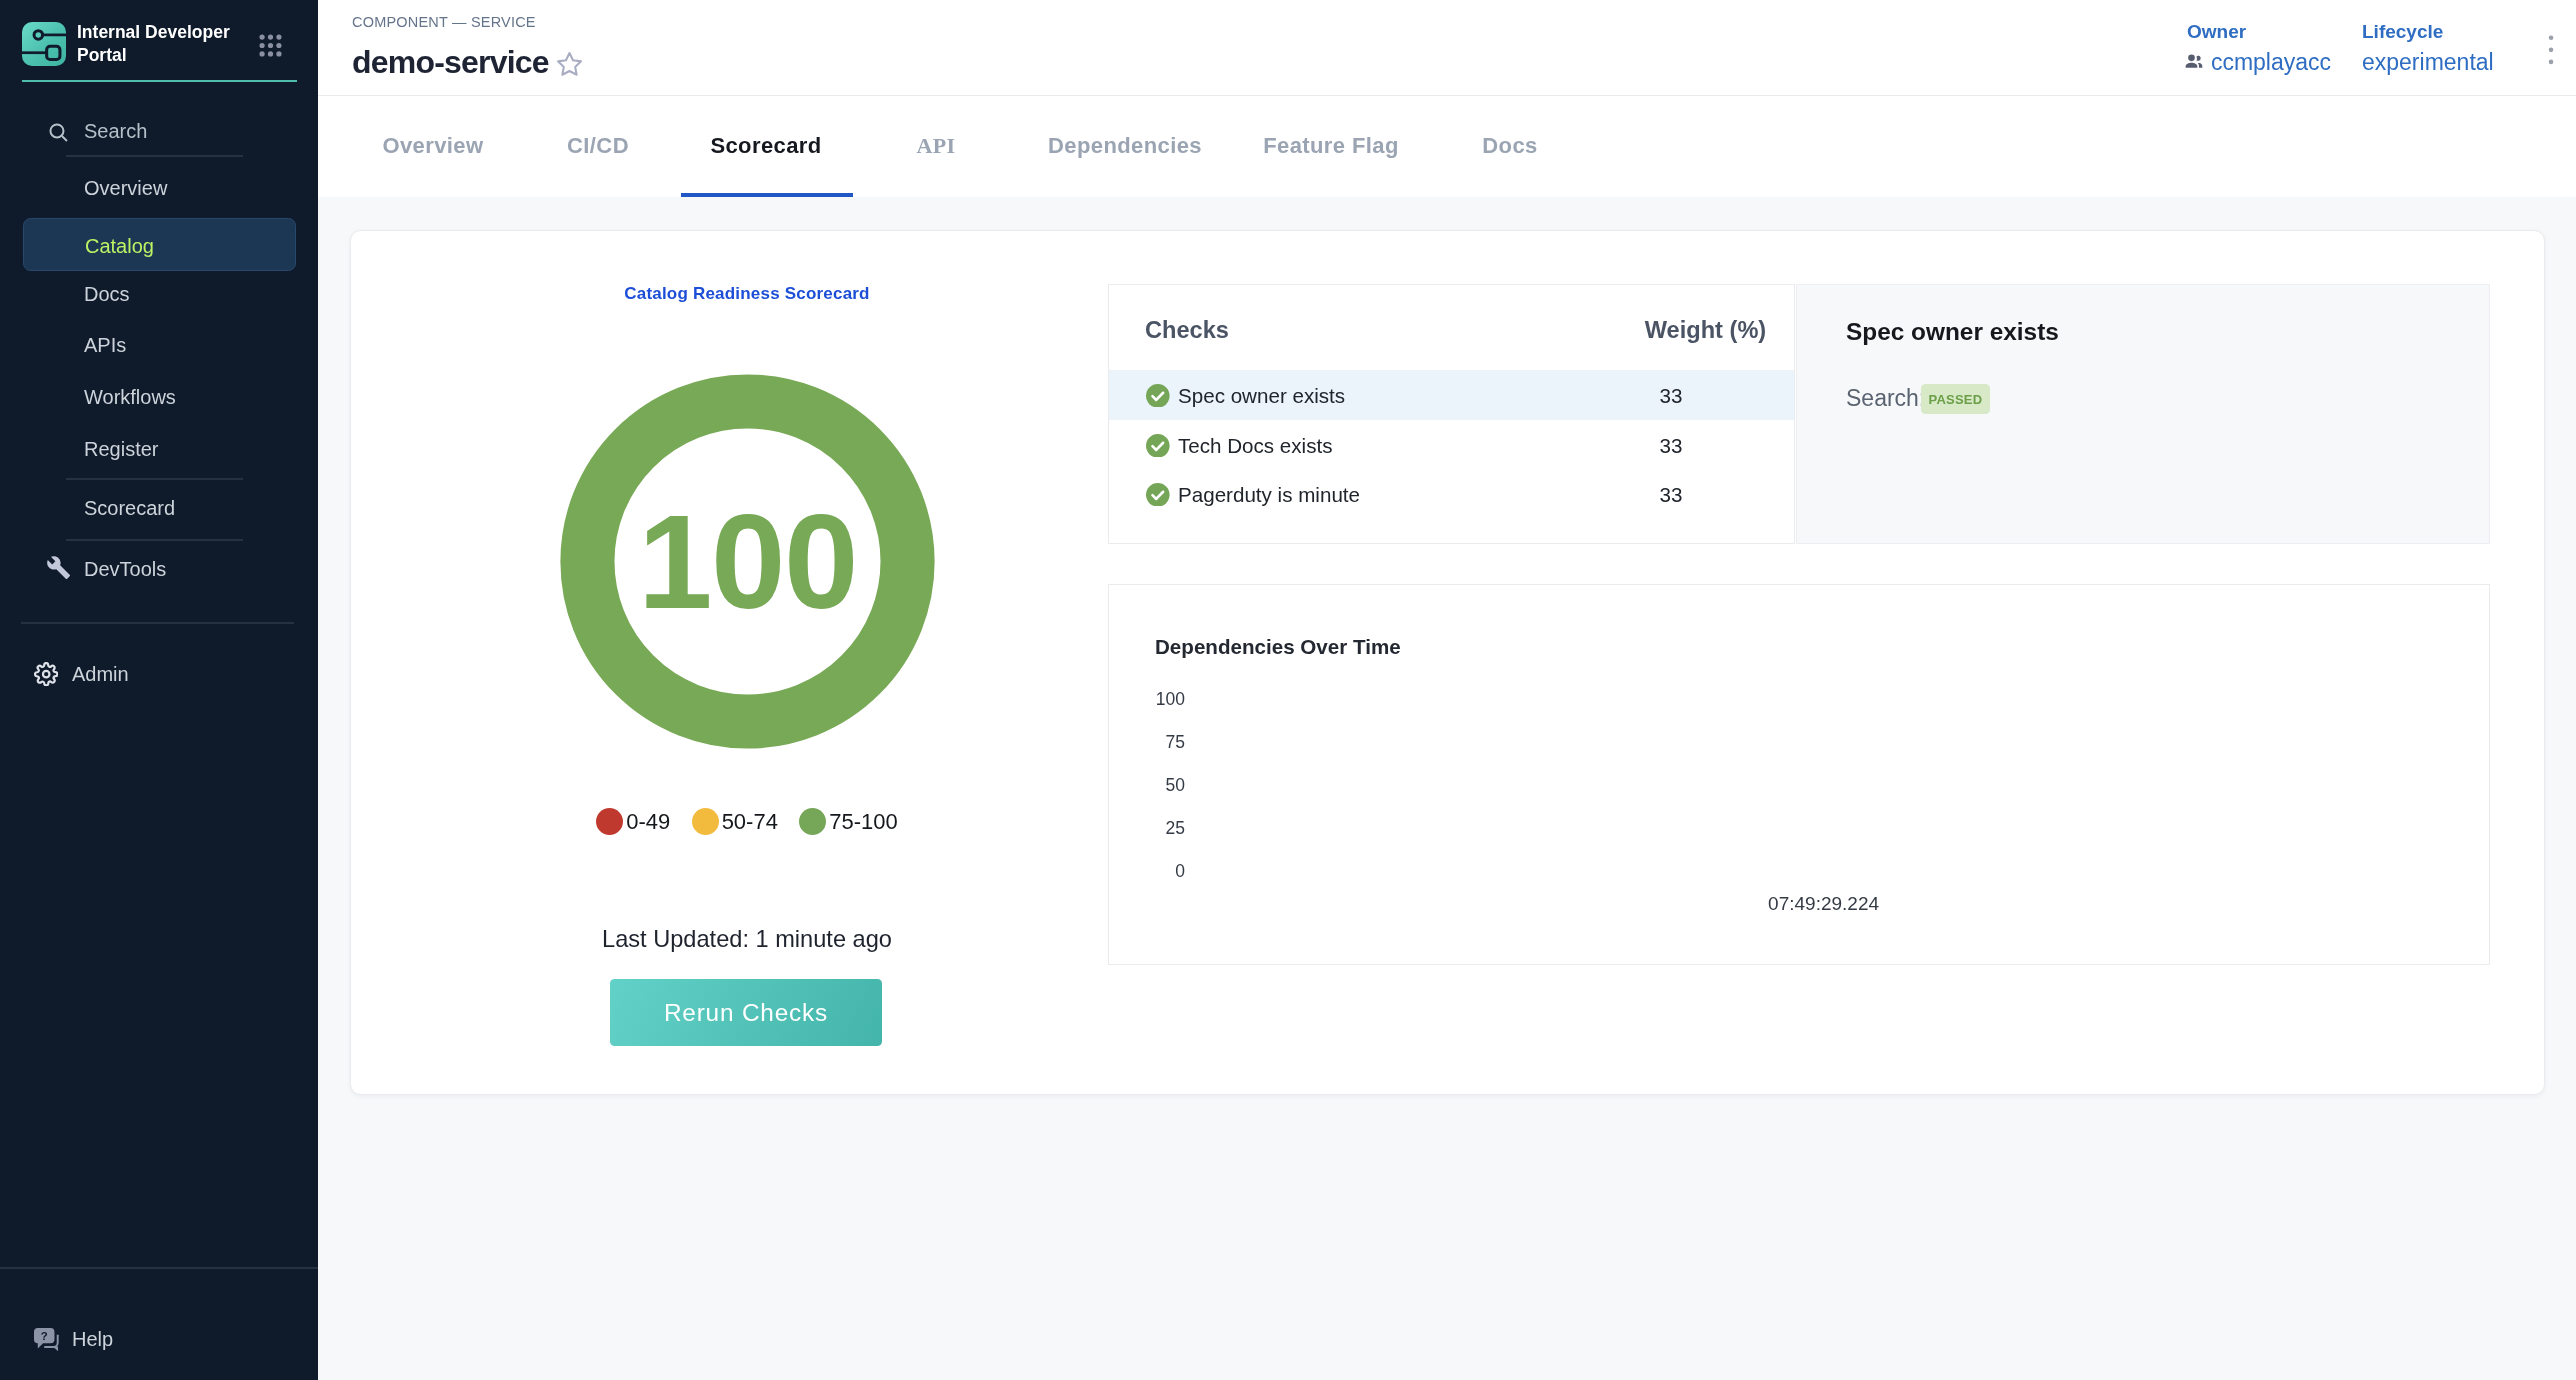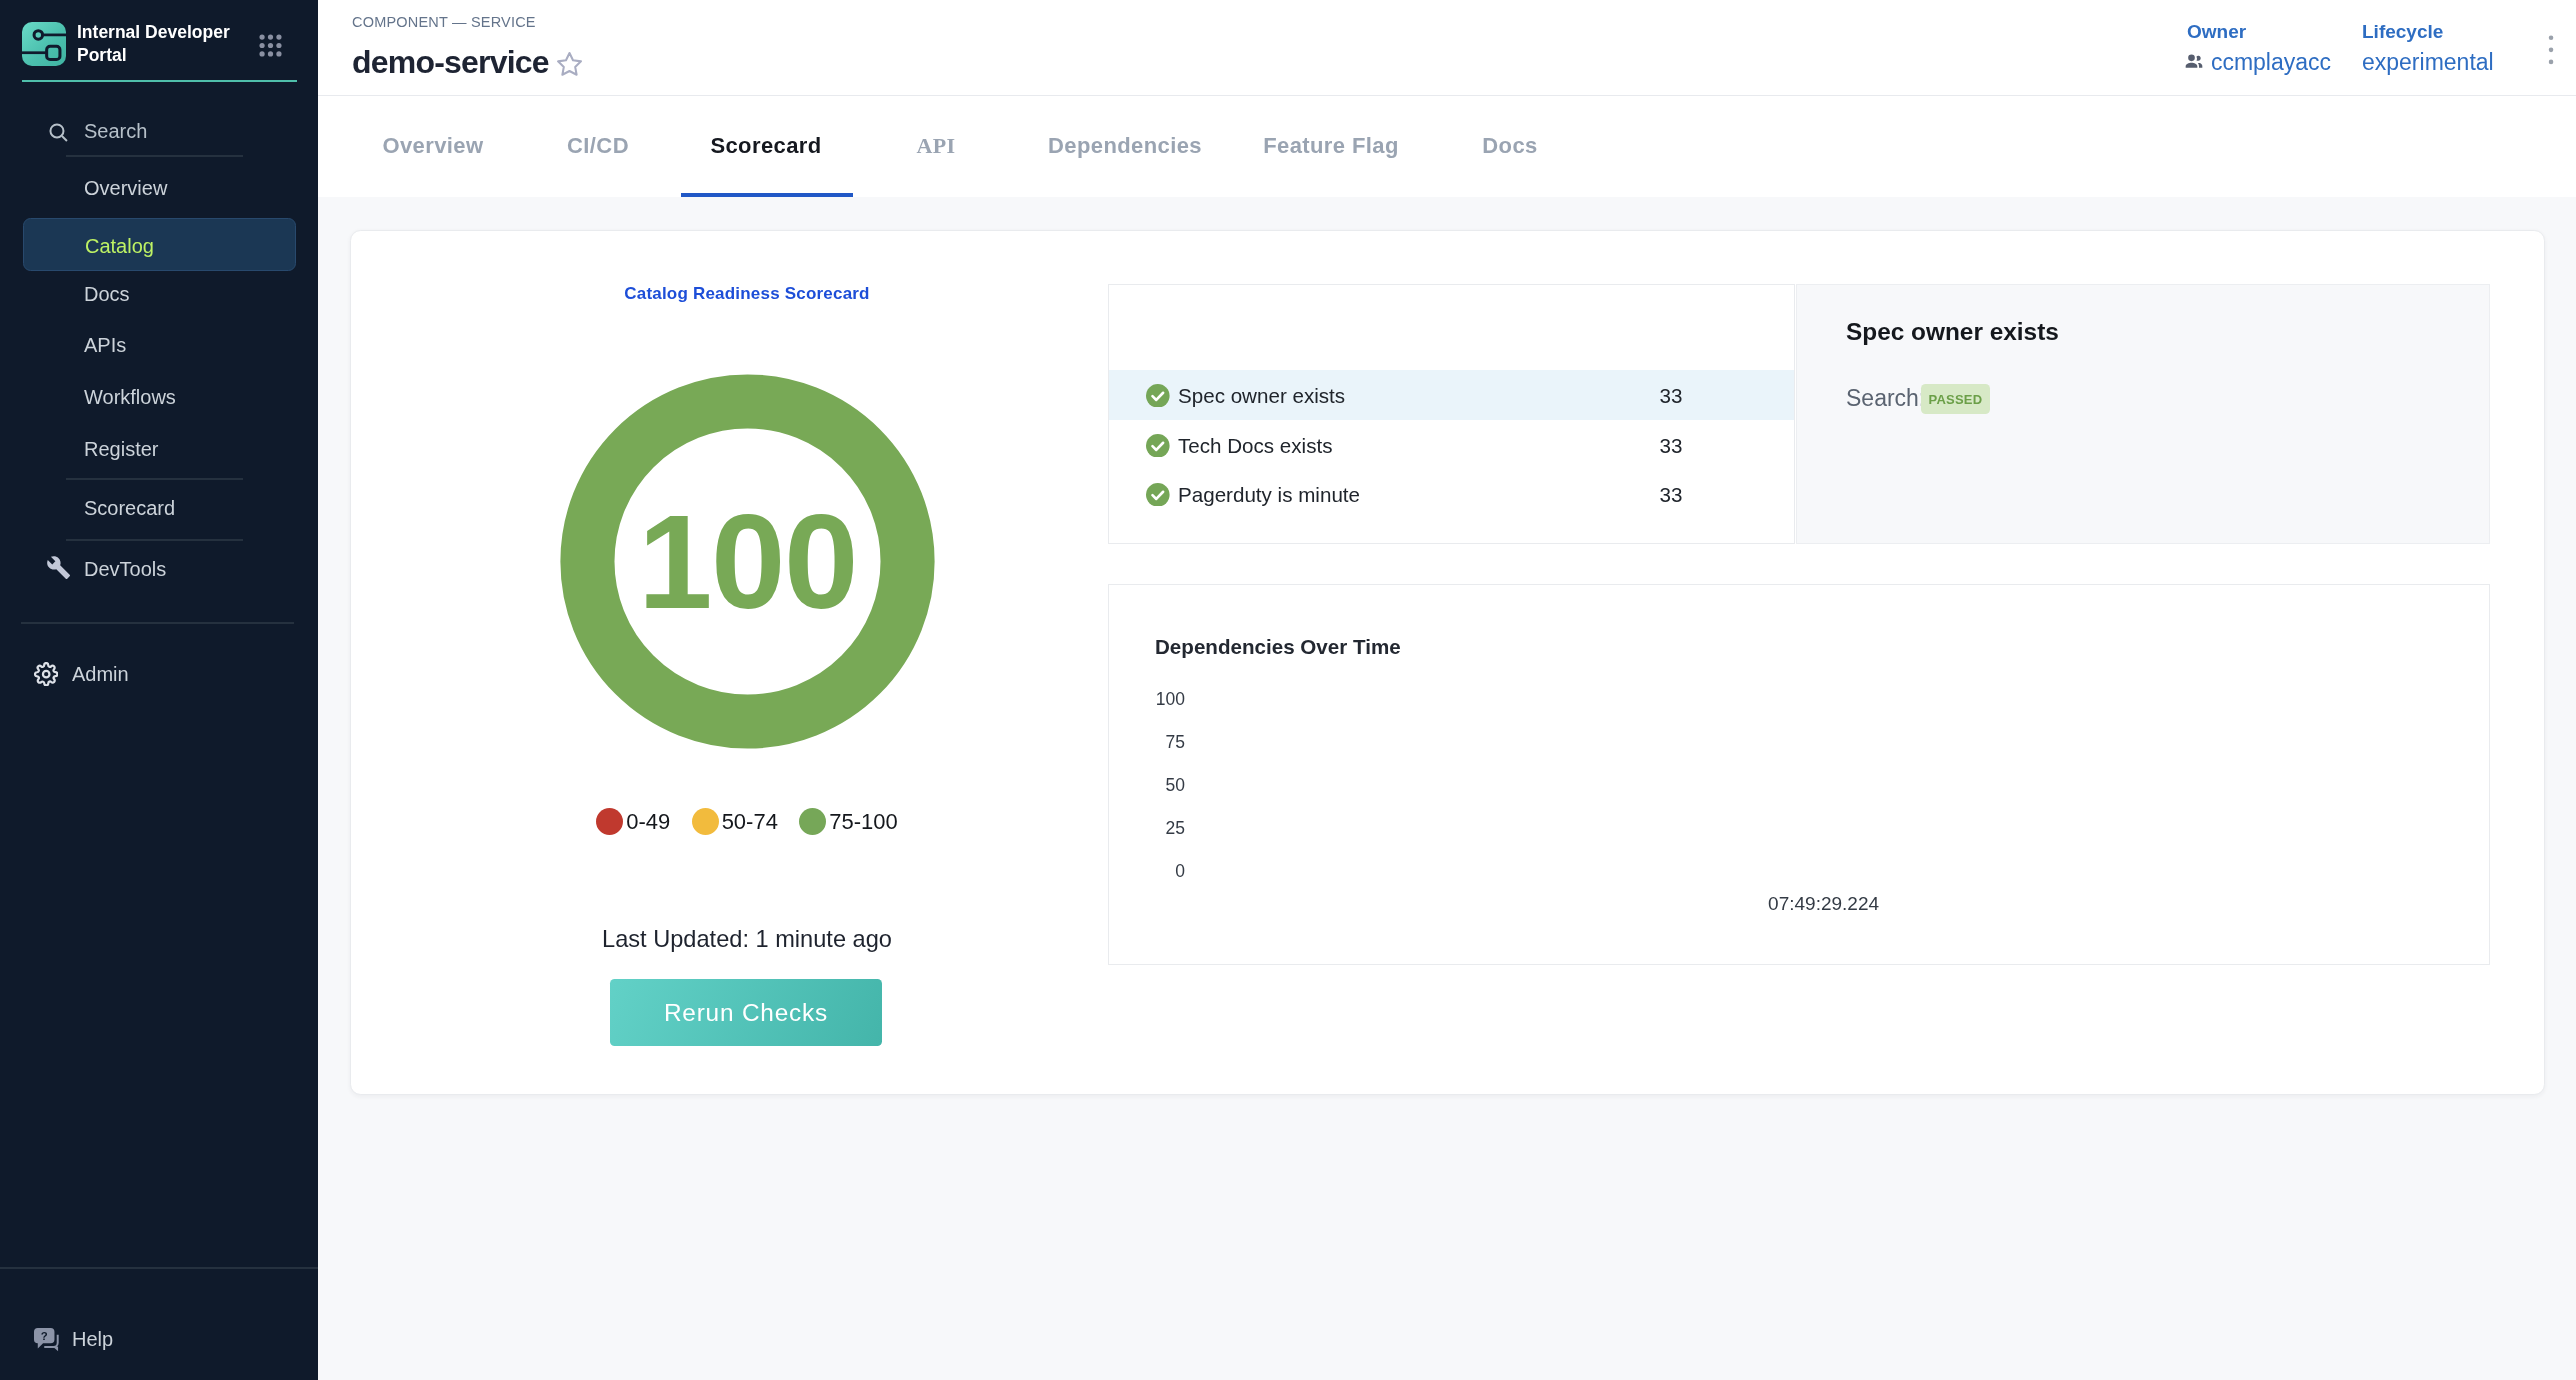--- a/index.html
+++ b/index.html
@@ -200,20 +200,24 @@
         </div>
       <div class="leg">
           <div class="dot" style="background:#76a758;"></div>
           <span>75-100</span>
         </div>
     </div>
     <div id="last-upd">Last Updated: 1 minute ago</div>
     <div id="rerun">Rerun Checks</div>
 
     <div id="checks">
+      <div class="hrow">
+        <div class="hc1">Checks</div>
+        <div class="hc2">Weight (%)</div>
+      </div>
       <div class="crow" style="top:85px; background:#eaf4fa;">
         <svg class="ic" width="23.6" height="23.6" viewBox="0 0 31 31">
             <circle cx="15.5" cy="15.5" r="15.5" fill="#75a657"></circle>
             <path d="M8.5 16l5 5 9-9.5" stroke="#fff" stroke-width="3.4" fill="none" stroke-linecap="round" stroke-linejoin="round"></path>
           </svg>
         <div class="nm">Spec owner exists</div>
         <div class="wt">33</div>
       </div>
       <div class="crow" style="top:135px;">
         <svg class="ic" width="23.6" height="23.6" viewBox="0 0 31 31">

